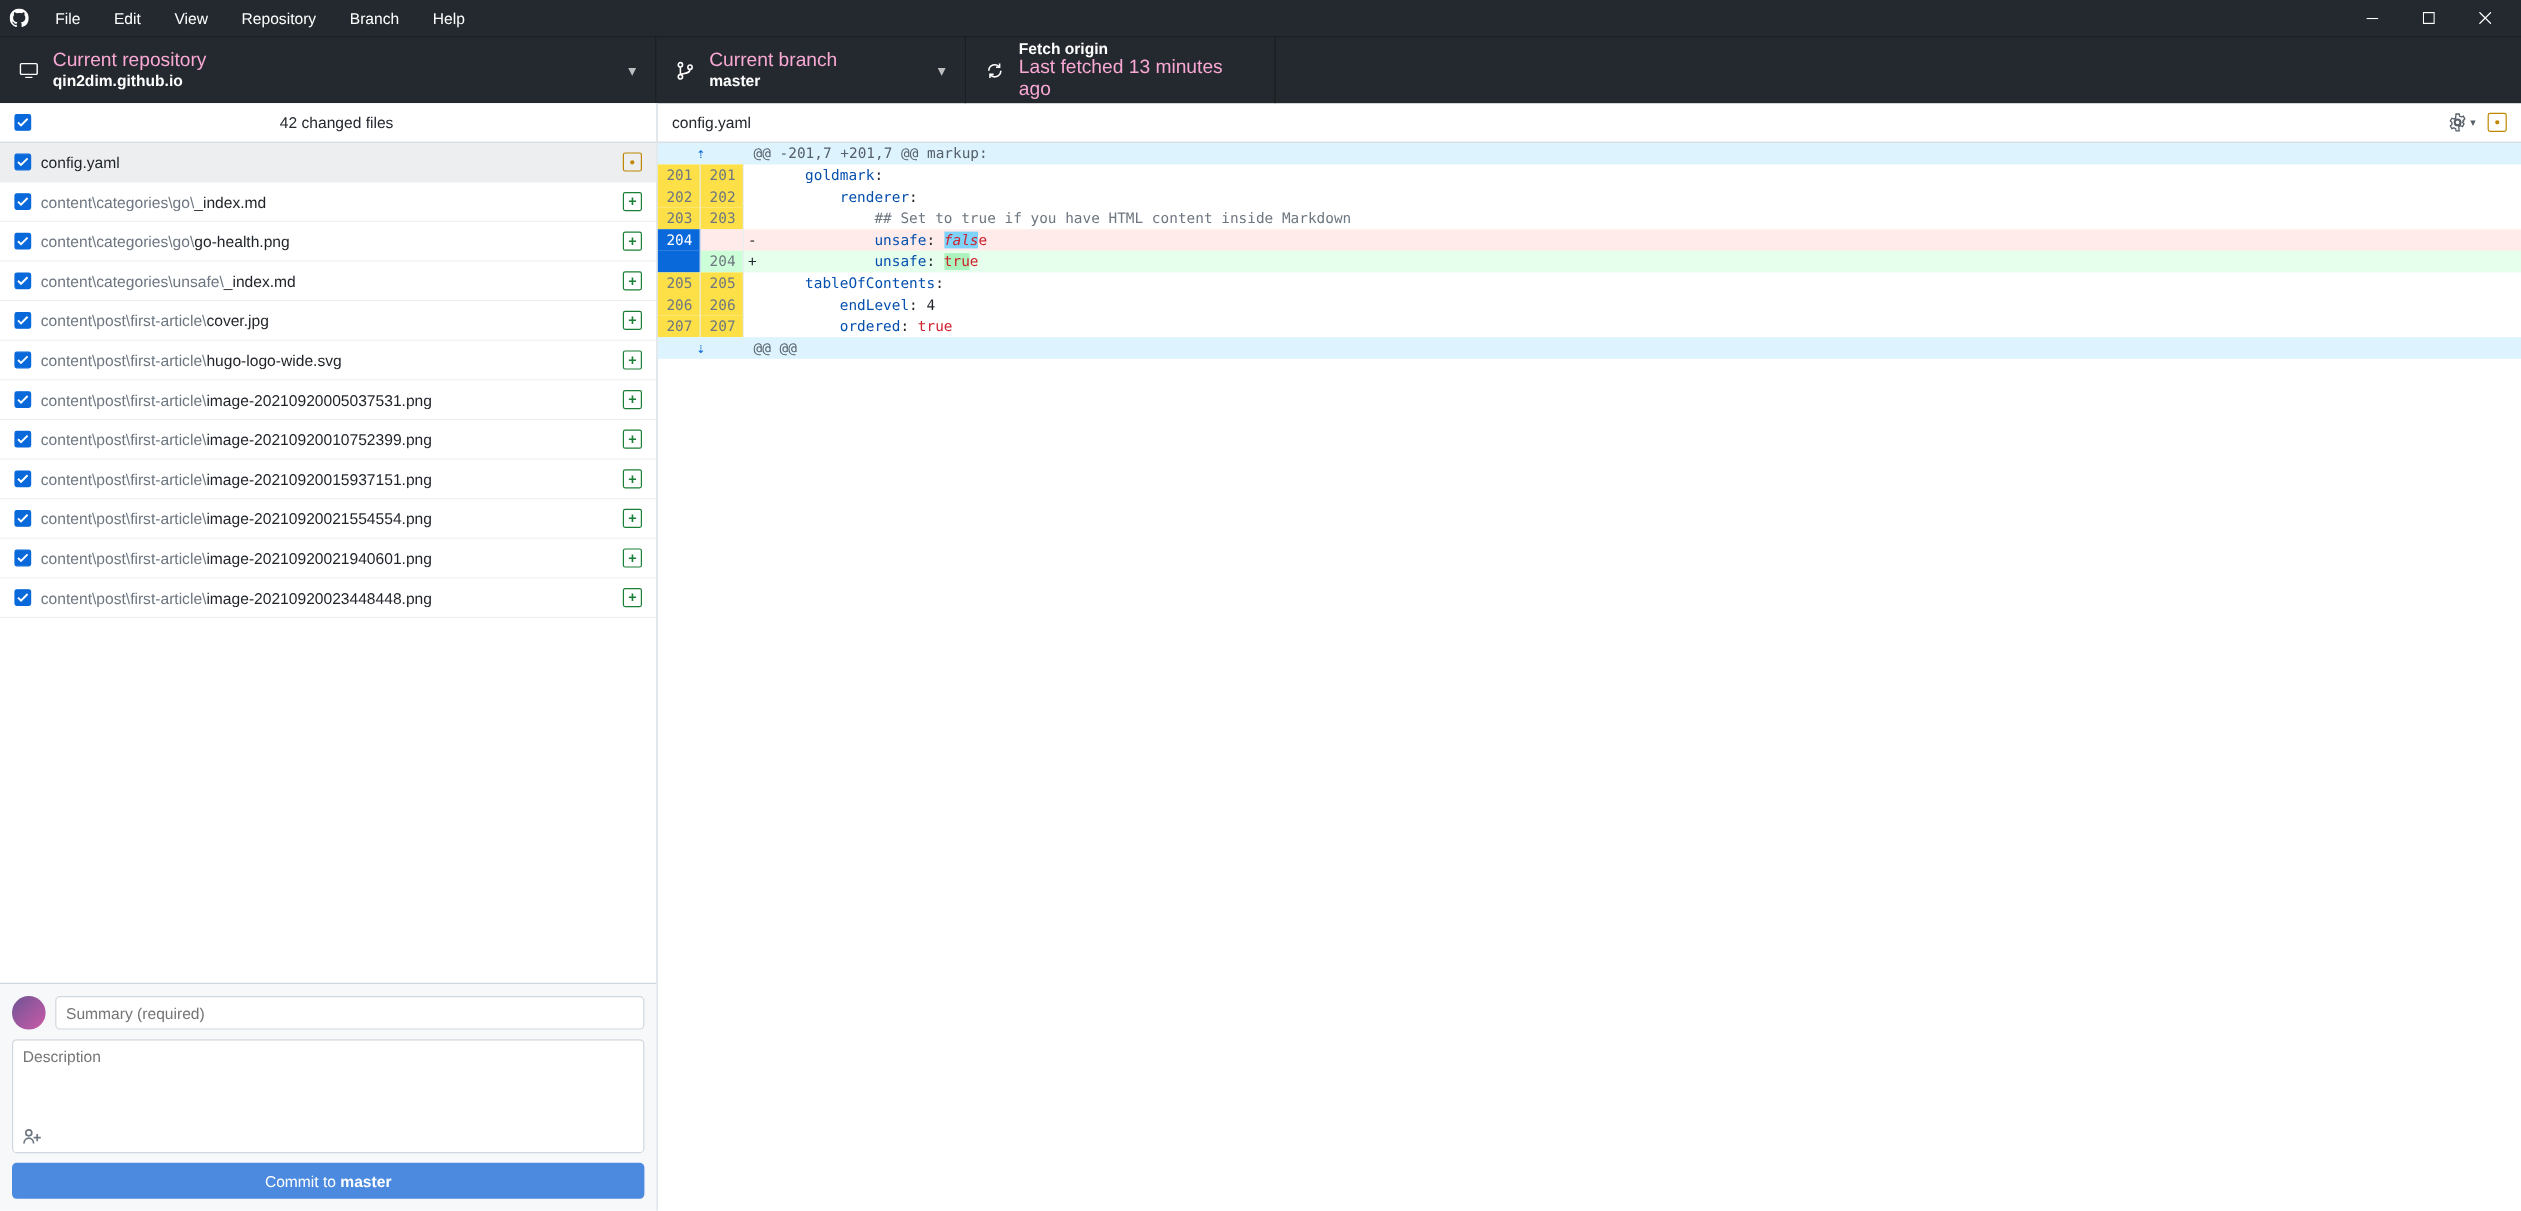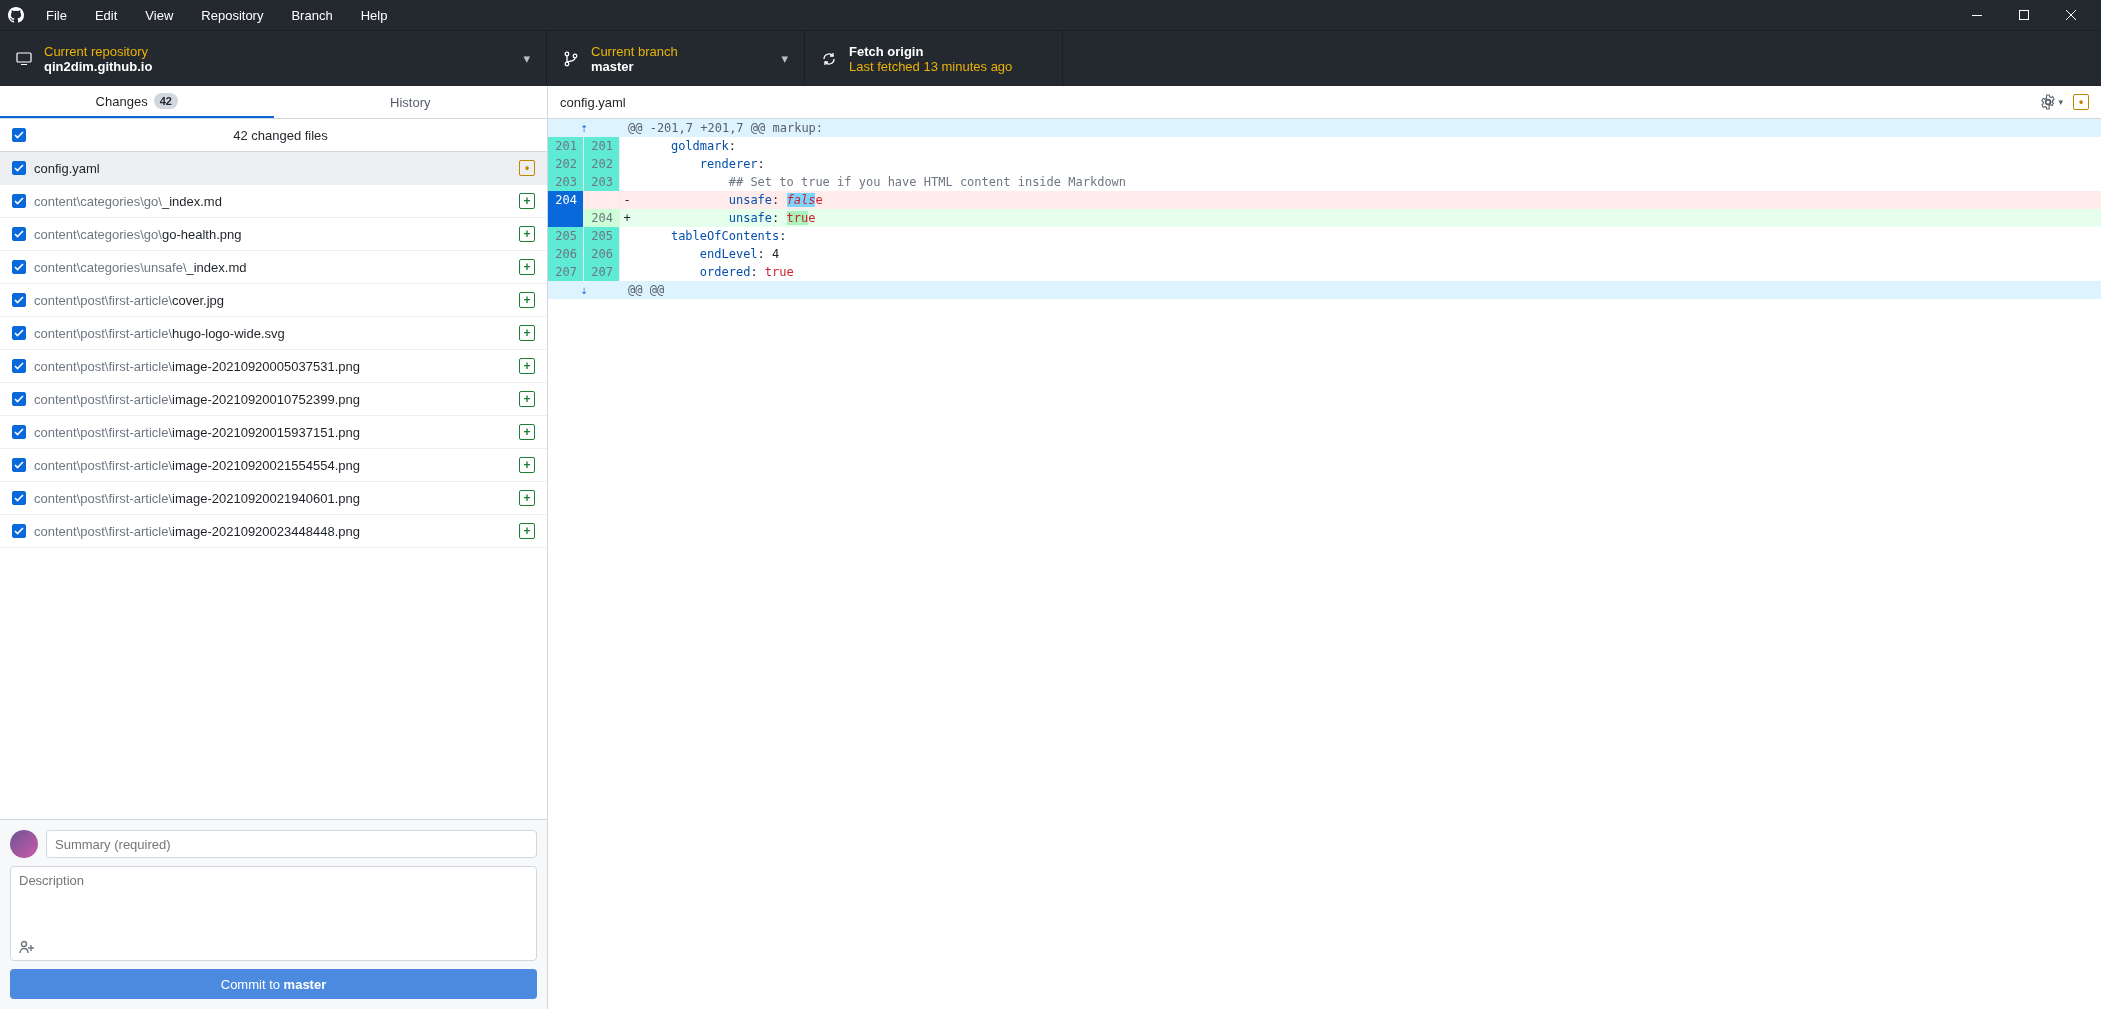--- a/index.html
+++ b/index.html
@@ -41,21 +41,21 @@
 .toolbar-item {
   display: flex;
   align-items: center;
   padding: 0 16px;
   gap: 12px;
   border-right: 1px solid #1b1f23;
   cursor: pointer;
 }
 .toolbar-item .icon { width: 16px; height: 16px; flex-shrink: 0; }
 .toolbar-item .labels { display: flex; flex-direction: column; flex: 1; }
-.toolbar-item .labels .sub { font-size: 13px; color: #eab308; }
+.toolbar-item .labels .sub { font-size: 16px; color: #f9a8d4; }
 .toolbar-item .labels .main { font-size: 13px; font-weight: 600; }
 .toolbar-item .chevron { margin-left: auto; opacity: 0.7; }
 .tb-repo { width: 547px; }
 .tb-branch { width: 258px; }
 .tb-fetch { width: 258px; }
 
 .body-row { flex: 1; display: flex; min-height: 0; }
 .sidebar {
   width: 548px;
   border-right: 1px solid #d0d7de;
@@ -175,21 +175,21 @@
   padding: 0 12px;
   border-bottom: 1px solid #d0d7de;
   font-size: 13px;
 }
 .diff-header .fname { flex: 1; }
 .diff-header .act { margin-left: 10px; cursor: pointer; color: #57606a; display: flex; align-items: center; gap: 2px; }
 .diff-body { flex: 1; overflow: auto; font-family: ui-monospace, SFMono-Regular, Consolas, monospace; font-size: 12px; }
 .hunk-row, .diff-line { display: flex; }
 .ln-col {
   width: 36px; text-align: right; padding: 2px 6px;
-  color: #6e7781; background: #5eead4;
+  color: #6e7781; background: #fde047;
   border-right: 1px solid #eaeef2;
   user-select: none;
 }
 .hunk-row .arrow-col {
   width: 72px; background: #ddf4ff; text-align: center;
   color: #0969da; padding: 2px 0;
 }
 .hunk-row .content {
   flex: 1; background: #ddf4ff; color: #57606a;
   padding: 2px 8px;
@@ -286,29 +286,20 @@
     <div class="labels">
       <span class="main">Fetch origin</span>
       <span class="sub">Last fetched 13 minutes ago</span>
     </div>
   </div>
 </div>
 
 <div class="body-row">
 
   <div class="sidebar">
-    <div class="tabs">
-      <div class="tab active">
-        <span>Changes</span>
-        <span class="count-badge">42</span>
-      </div>
-      <div class="tab">
-        <span>History</span>
-      </div>
-    </div>
     <div class="changes-header">
       <span class="checkbox">
           <svg width="10" height="8" viewBox="0 0 10 8">
             <path d="M1 4 L3.5 6.5 L9 1" stroke="#fff" fill="none" stroke-width="1.6"></path>
           </svg>
         </span>
       <span class="label">42 changed files</span>
     </div>
     <div class="file-list" id="file-list">
         <div class="file-row selected">

